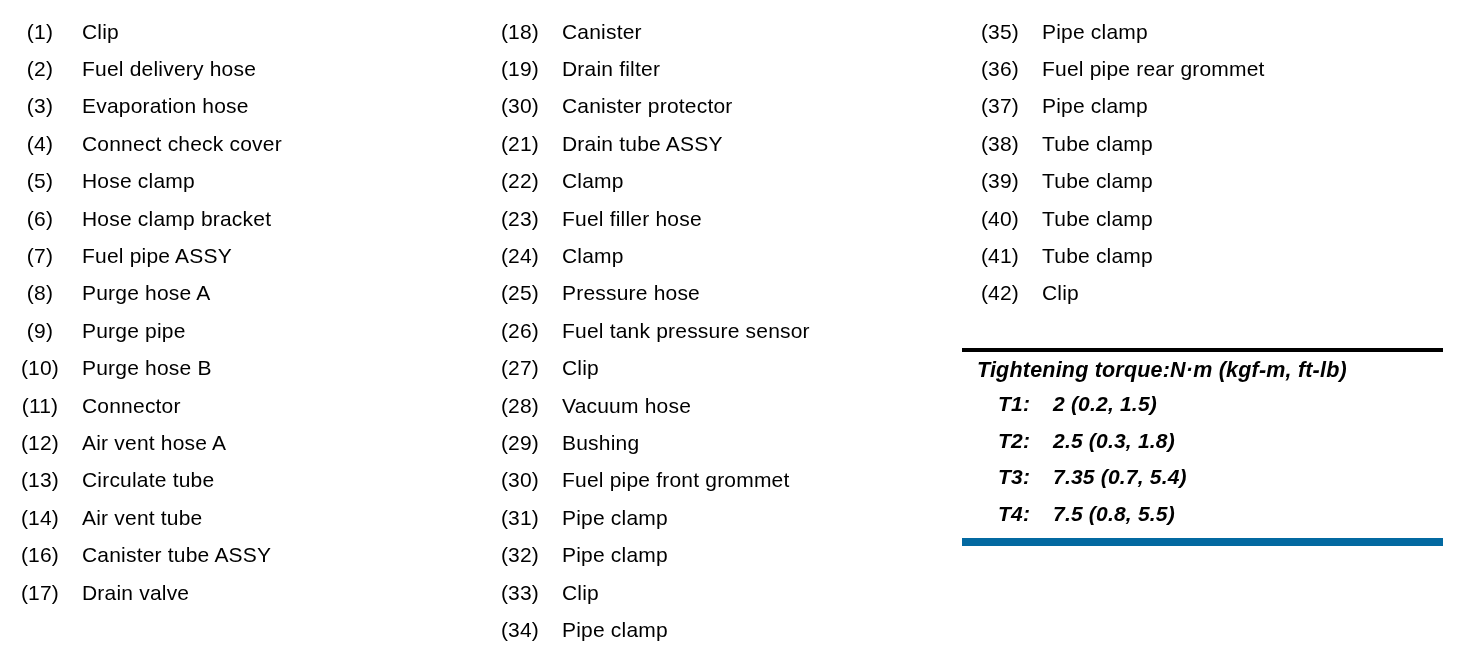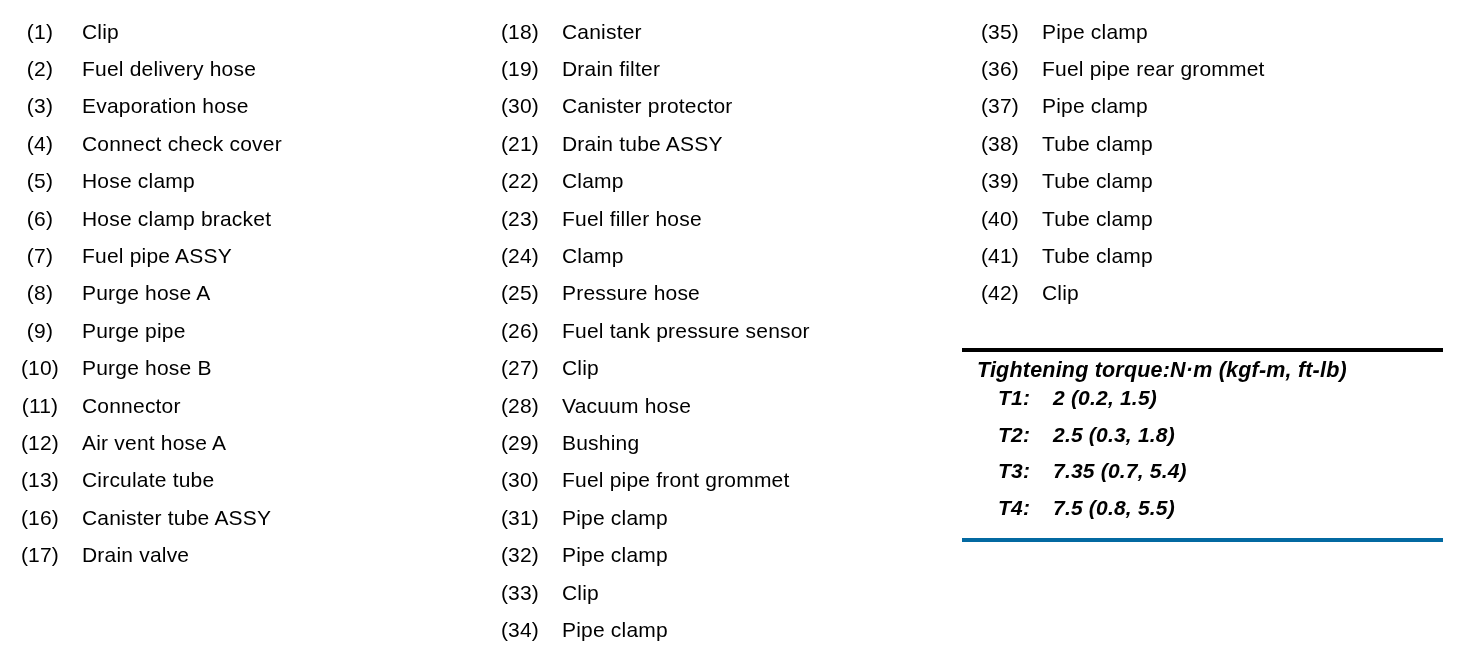--- a/index.html
+++ b/index.html
@@ -38,37 +38,38 @@
   }
   .part-label {
     margin-left: 8px;
   }
   .torque-box {
     position: absolute;
     left: 962px;
     top: 348px;
     width: 481px;
     border-top: 4px solid #000000;
-    border-bottom: 4px solid #0369a1;
+    border-bottom: 8px solid #0369a1;
     padding: 2px 0 6px 0;
     box-sizing: content-box;
   }
   .torque-title {
     display: flex;
     align-items: center;
     height: 32px;
     padding-left: 15px;
     font-size: 21.5px;
     font-weight: bold;
     font-style: italic;
     letter-spacing: 0.2px;
     white-space: nowrap;
   }
   .torque-row {
     display: flex;
+    align-items: center;
     height: 36.5px;
     font-size: 21px;
     font-weight: bold;
     font-style: italic;
     letter-spacing: 0.2px;
     white-space: nowrap;
   }
   .torque-label {
     margin-left: 36px;
     width: 55px;
@@ -140,20 +141,24 @@
       <div class="part-row">
         <span class="part-num">(12)</span>
         <span class="part-label">Air vent hose A</span>
       </div>
 
       <div class="part-row">
         <span class="part-num">(13)</span>
         <span class="part-label">Circulate tube</span>
       </div>
 
+      <div class="part-row">
+        <span class="part-num">(14)</span>
+        <span class="part-label">Air vent tube</span>
+      </div>
 
 
       <div class="part-row">
         <span class="part-num">(16)</span>
         <span class="part-label">Canister tube ASSY</span>
       </div>
 
       <div class="part-row">
         <span class="part-num">(17)</span>
         <span class="part-label">Drain valve</span>

